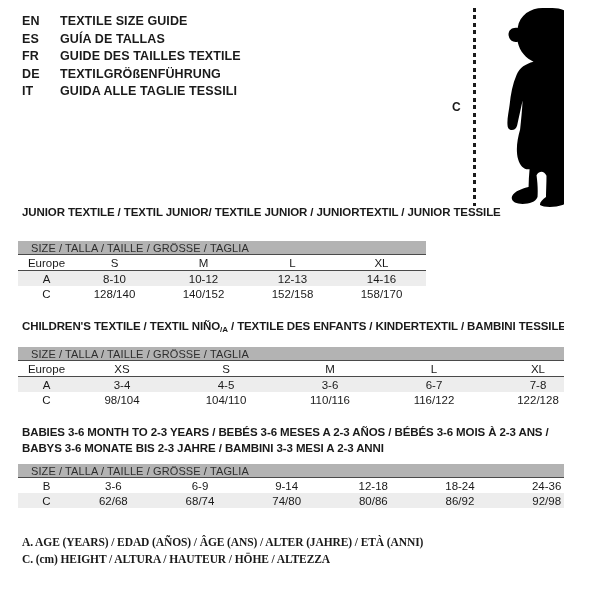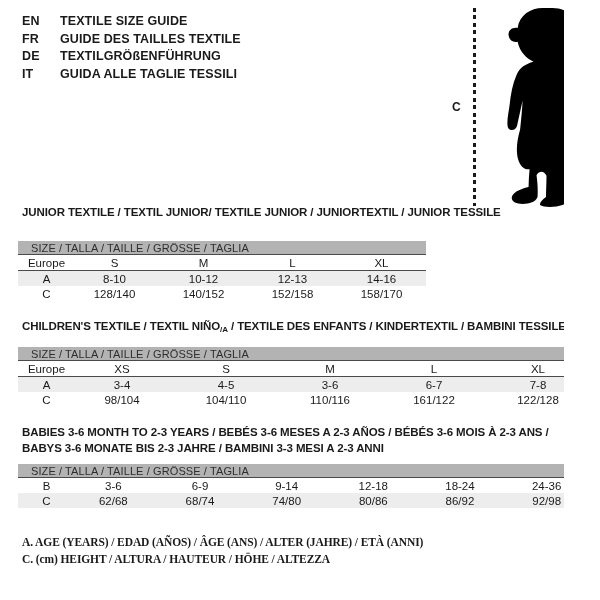--- a/index.html
+++ b/index.html
@@ -43,20 +43,24 @@
 <body>
 
 <div class="page">
 
   <div class="lang-block">
     <div class="lang-row">
       <span class="lang-code">EN</span>
       <span>TEXTILE SIZE GUIDE</span>
     </div>
     <div class="lang-row">
+      <span class="lang-code">ES</span>
+      <span>GUÍA DE TALLAS</span>
+    </div>
+    <div class="lang-row">
       <span class="lang-code">FR</span>
       <span>GUIDE DES TAILLES TEXTILE</span>
     </div>
     <div class="lang-row">
       <span class="lang-code">DE</span>
       <span>TEXTILGRÖßENFÜHRUNG</span>
     </div>
     <div class="lang-row">
       <span class="lang-code">IT</span>
       <span>GUIDA ALLE TAGLIE TESSILI</span>
@@ -136,21 +140,21 @@
       <td>4-5</td>
       <td>3-6</td>
       <td>6-7</td>
       <td>7-8</td>
     </tr>
     <tr>
       <td class="lbl">C</td>
       <td>98/104</td>
       <td>104/110</td>
       <td>110/116</td>
-      <td>161/122</td>
+      <td>116/122</td>
       <td>122/128</td>
     </tr>
   </tbody>
     </table>
 
   <div class="sec-title two-line" style="top:424px">
     <div>BABIES 3-6 MONTH TO 2-3 YEARS / BEBÉS 3-6 MESES A 2-3 AÑOS / BÉBÉS 3-6 MOIS À 2-3 ANS /</div>
     <div>BABYS 3-6 MONATE BIS 2-3 JAHRE / BAMBINI 3-3 MESI A 2-3 ANNI</div>
   </div>
   <table class="size-table t3">

